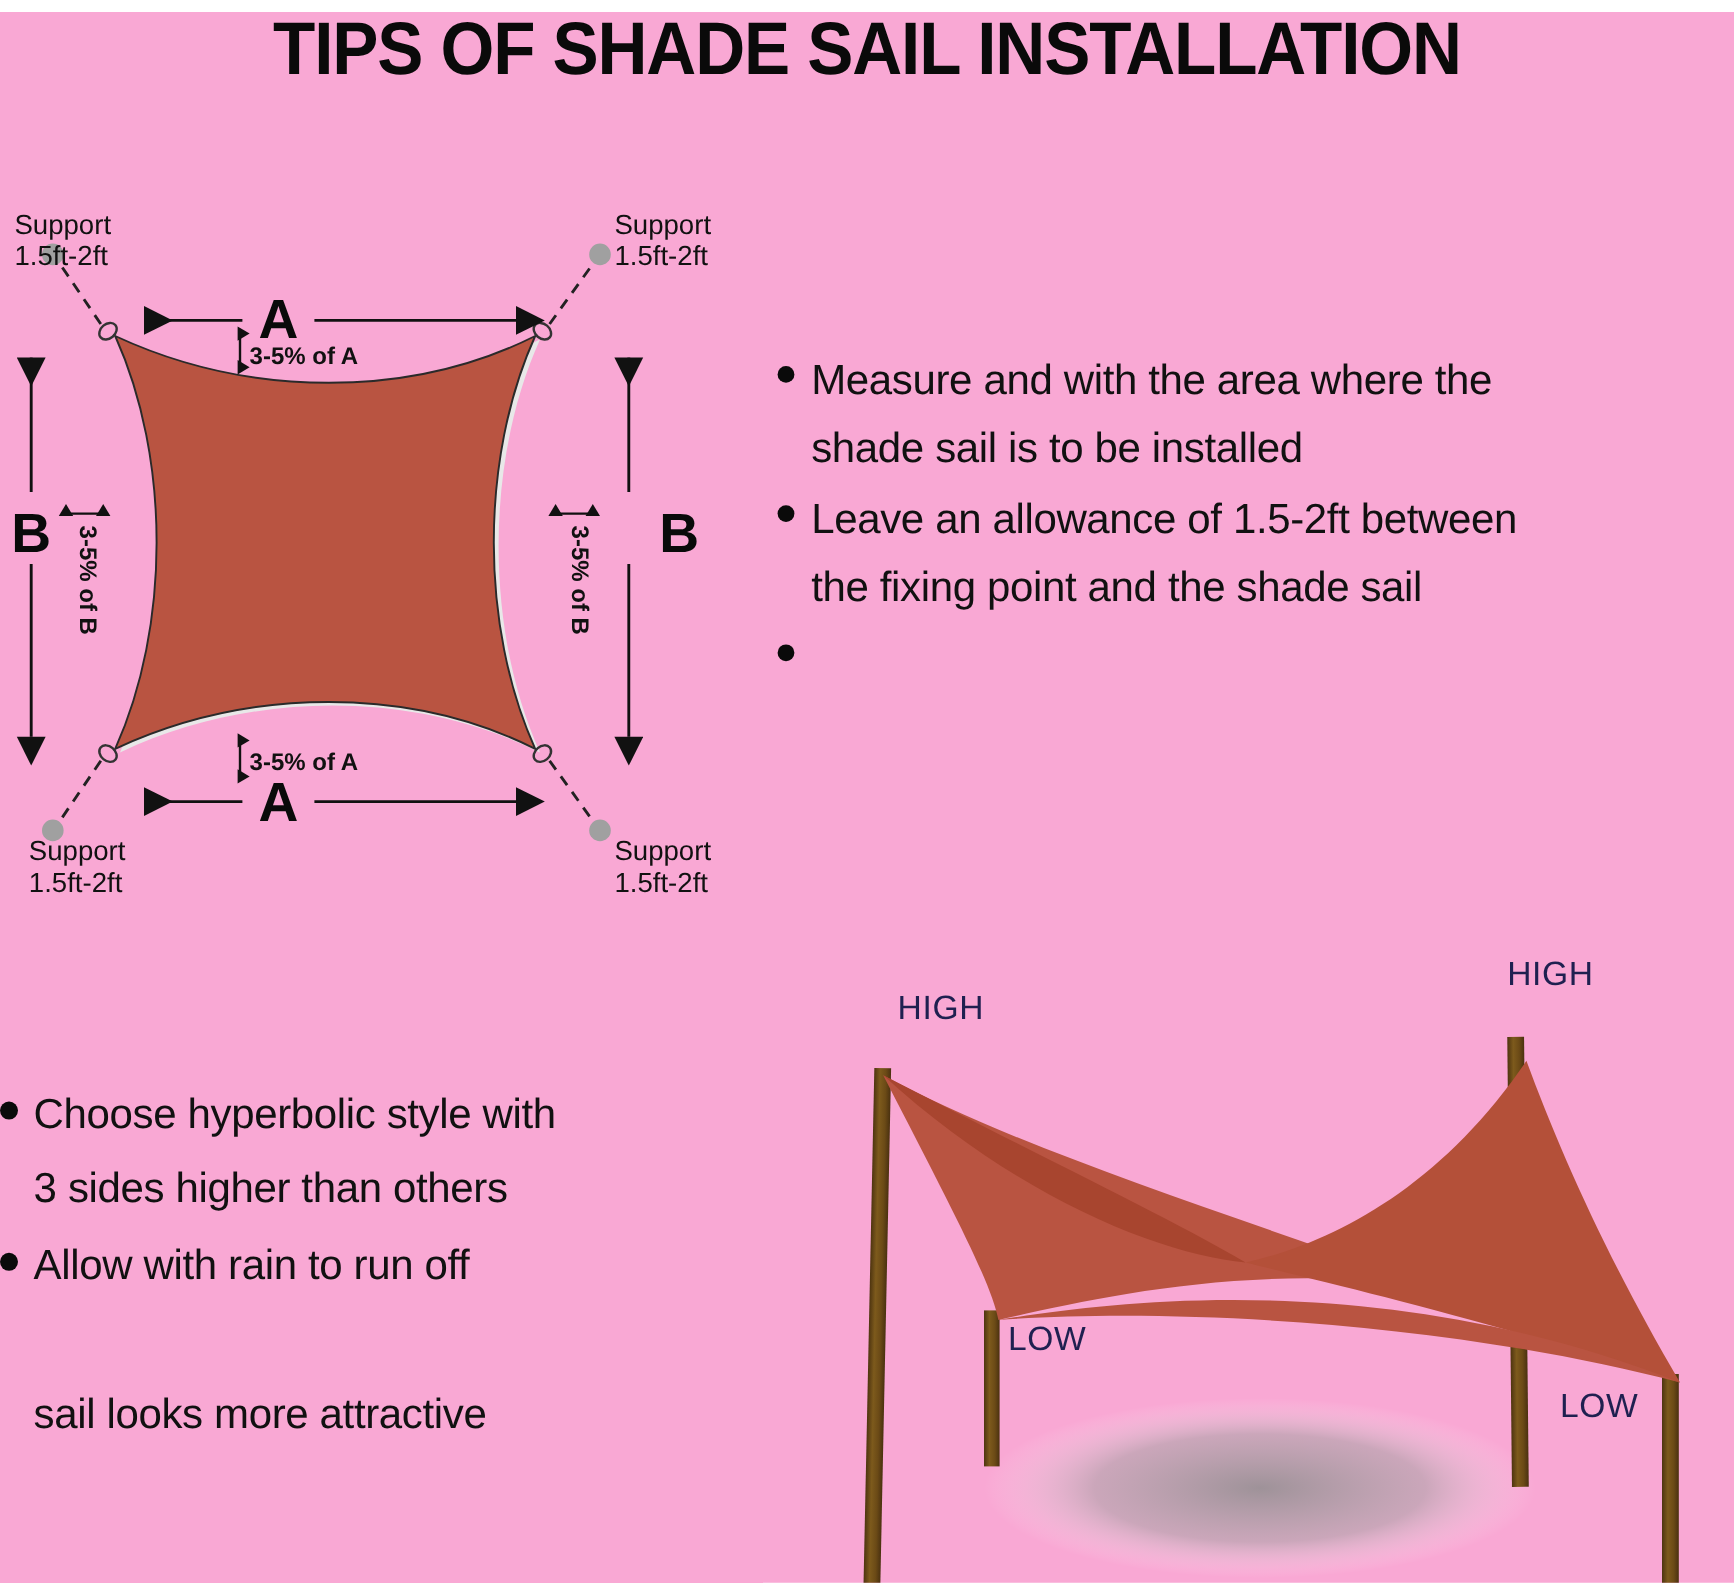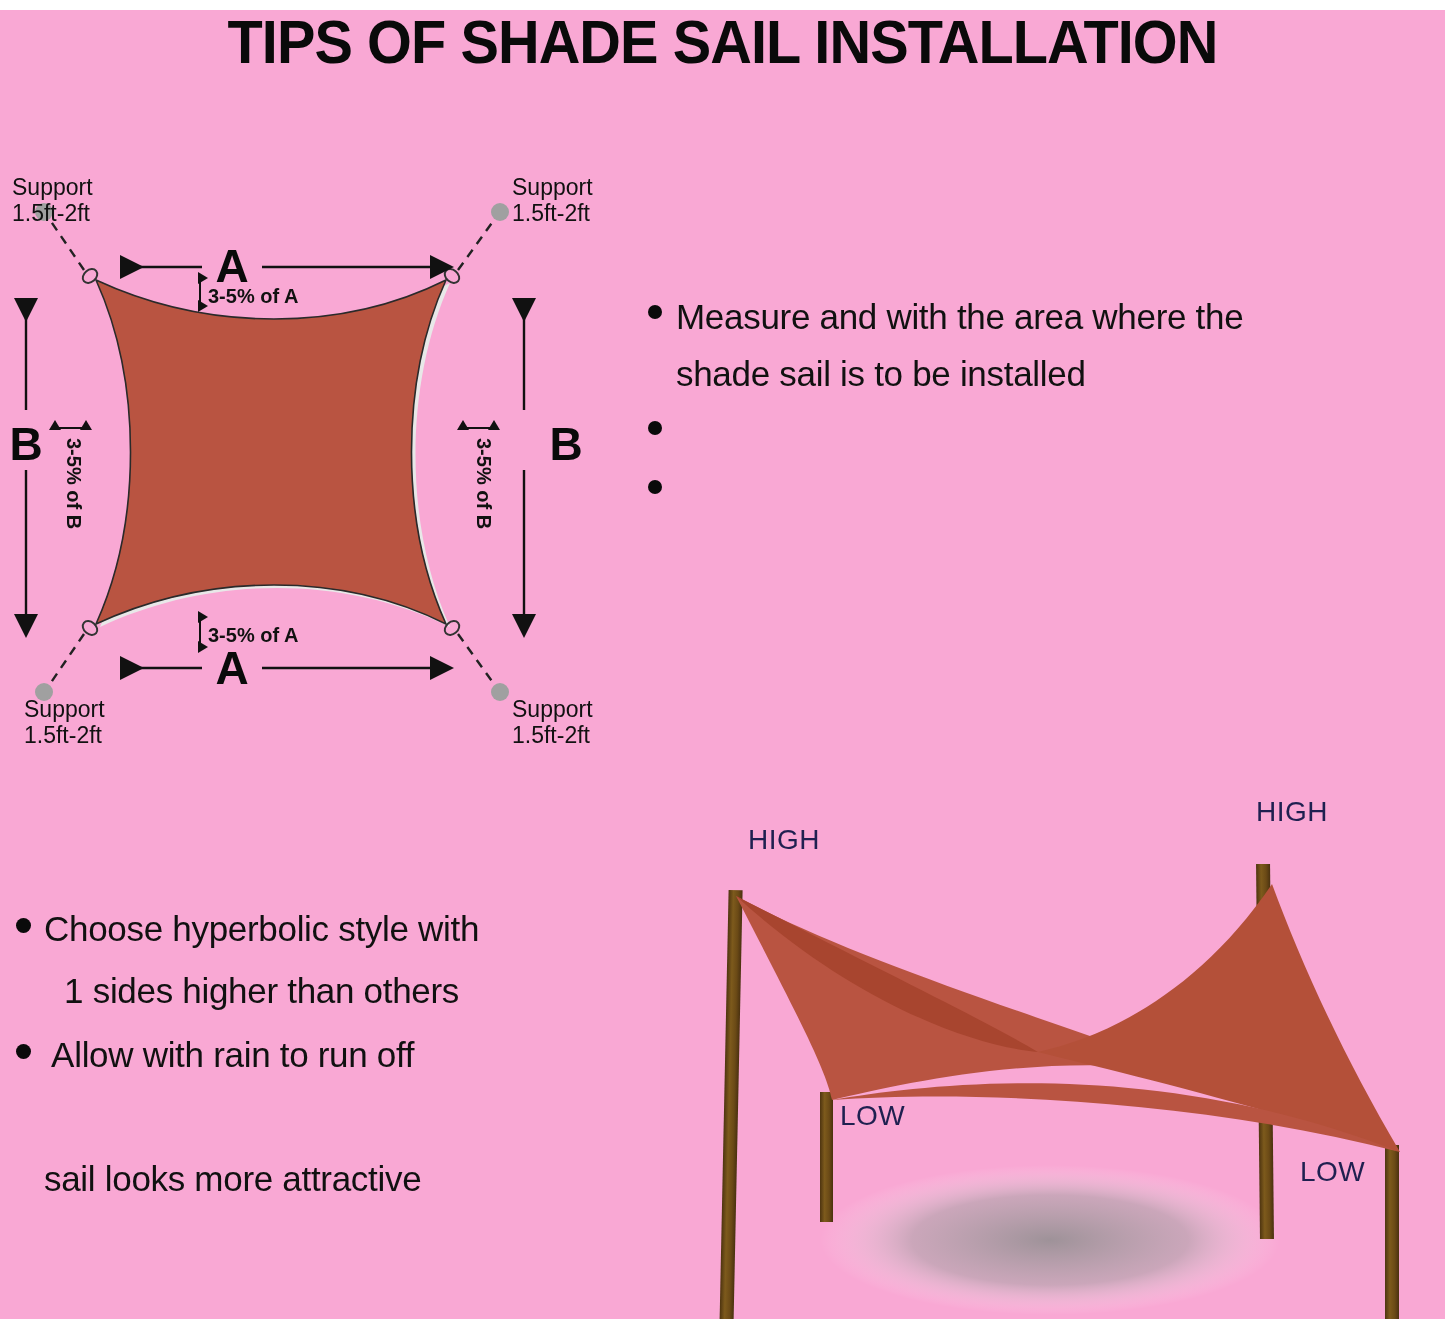--- a/index.html
+++ b/index.html
@@ -42,23 +42,22 @@
   #rect-diagram svg { display:block; }
 
   
   #tips-right {
     position:absolute;
     left:648px; top:278px;
     width:800px;
   }
   #tips-left {
     position:absolute;
-    left:16px; top:888px;
+    left:0; top:888px;
     width:620px;
-    text-align:center;
   }
   .bullet-row {
     display:flex;
     align-items:flex-start;
     margin-bottom:2px;
   }
   .bullet-dot {
     flex:0 0 auto;
     width:14px; height:14px;
     border-radius:50%;
@@ -224,34 +223,35 @@
     <div class="bullet-row">
       <span class="bullet-dot"></span>
       <span class="bullet-text">
         <span>Measure and with the area where the</span><br>
         <span>shade sail is to be installed</span>
       </span>
     </div>
     <div class="bullet-row">
       <span class="bullet-dot"></span>
       <span class="bullet-text">
-        <br>
+        <span>Leave an allowance of 1.5-2ft between</span><br>
+        <span>the fixing point and the shade sail</span>
       </span>
     </div>
     <div class="bullet-row">
       <span class="bullet-dot"></span>
     </div>
   </div>
 
   <div id="tips-left">
     <div class="bullet-row">
       <span class="bullet-dot"></span>
       <span class="bullet-text">
         <span>Choose hyperbolic style with</span><br>
-        <span>1 sides higher than others</span>
+        <span>3 sides higher than others</span>
       </span>
     </div>
     <div class="bullet-row">
       <span class="bullet-dot"></span>
       <span class="bullet-text">
         <span>Allow with rain to run off</span><br>
         <br>
         <span>sail looks more attractive</span>
       </span>
     </div>

